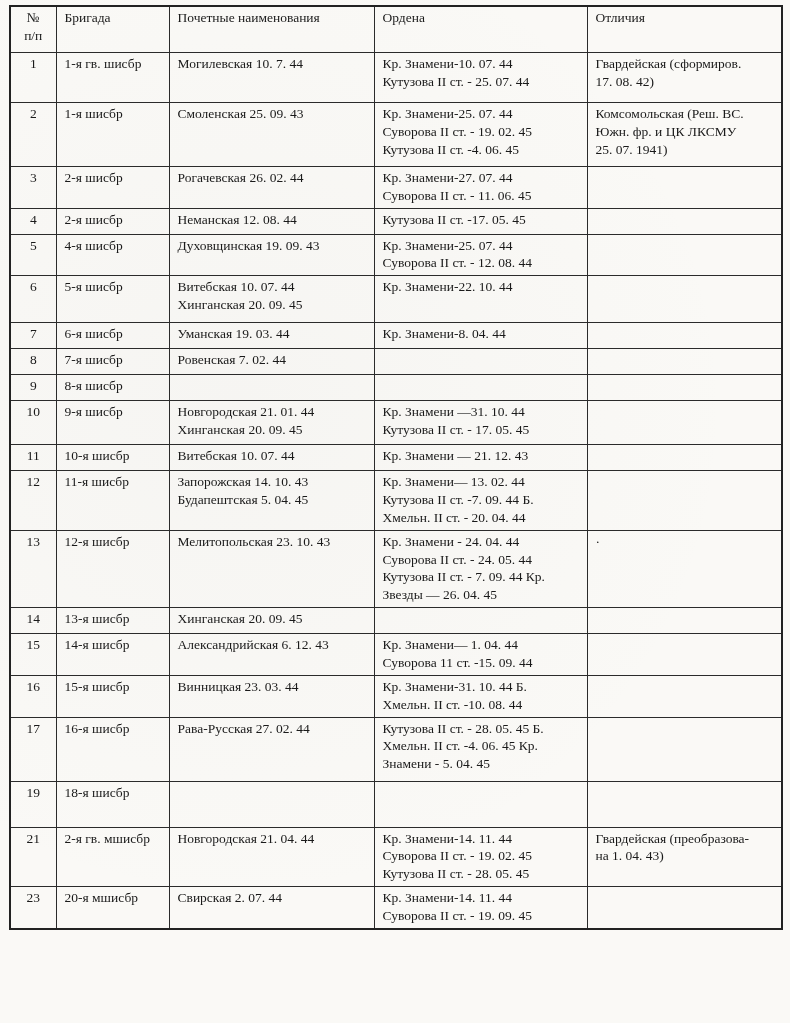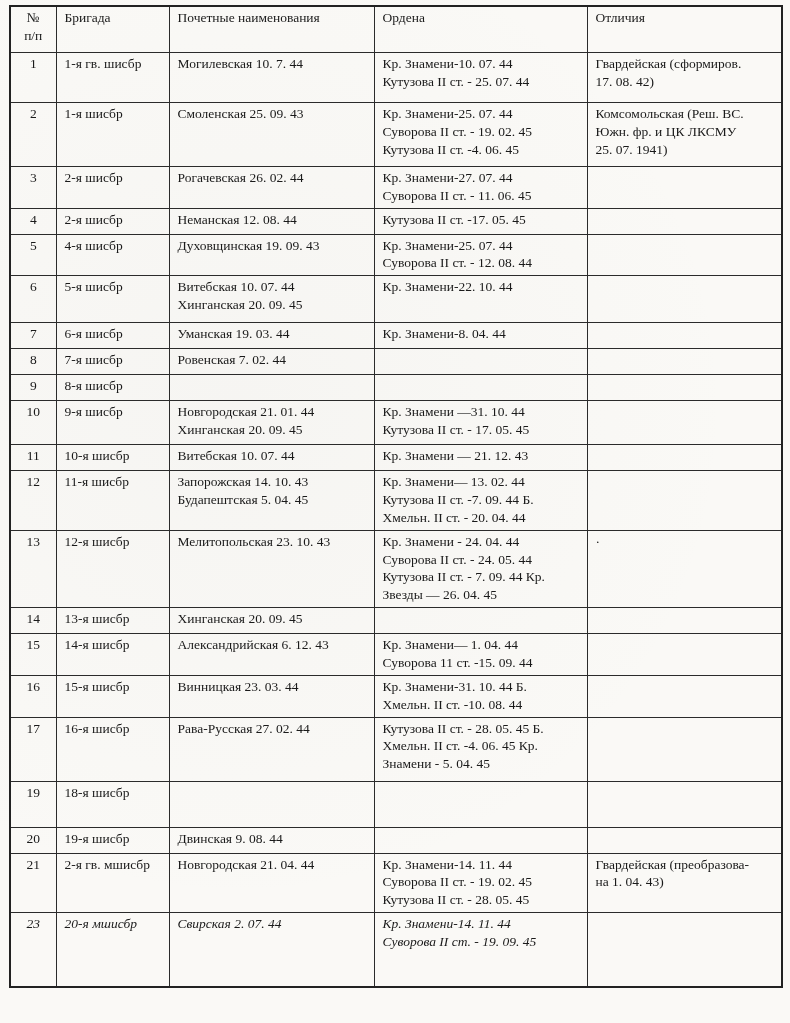--- a/index.html
+++ b/index.html
@@ -229,27 +229,20 @@
           <td class="c-notes"></td>
         </tr>
         <tr>
           <td class="c-num">19</td>
           <td class="c-brigade">18-я шисбр</td>
           <td class="c-honors"></td>
           <td class="c-orders"></td>
           <td class="c-notes"></td>
         </tr>
         <tr>
-          <td class="c-num">20</td>
-          <td class="c-brigade">19-я шисбр</td>
-          <td class="c-honors">Двинская 9. 08. 44</td>
-          <td class="c-orders"></td>
-          <td class="c-notes"></td>
-        </tr>
-        <tr>
           <td class="c-num">21</td>
           <td class="c-brigade">2-я гв. мшисбр</td>
           <td class="c-honors">Новгородская 21. 04. 44</td>
           <td class="c-orders">Кр. Знамени-14. 11. 44
 Суворова II ст. - 19. 02. 45
 Кутузова II ст. - 28. 05. 45</td>
           <td class="c-notes">Гвардейская (преобразова-
 на 1. 04. 43)</td>
         </tr>
         <tr>

